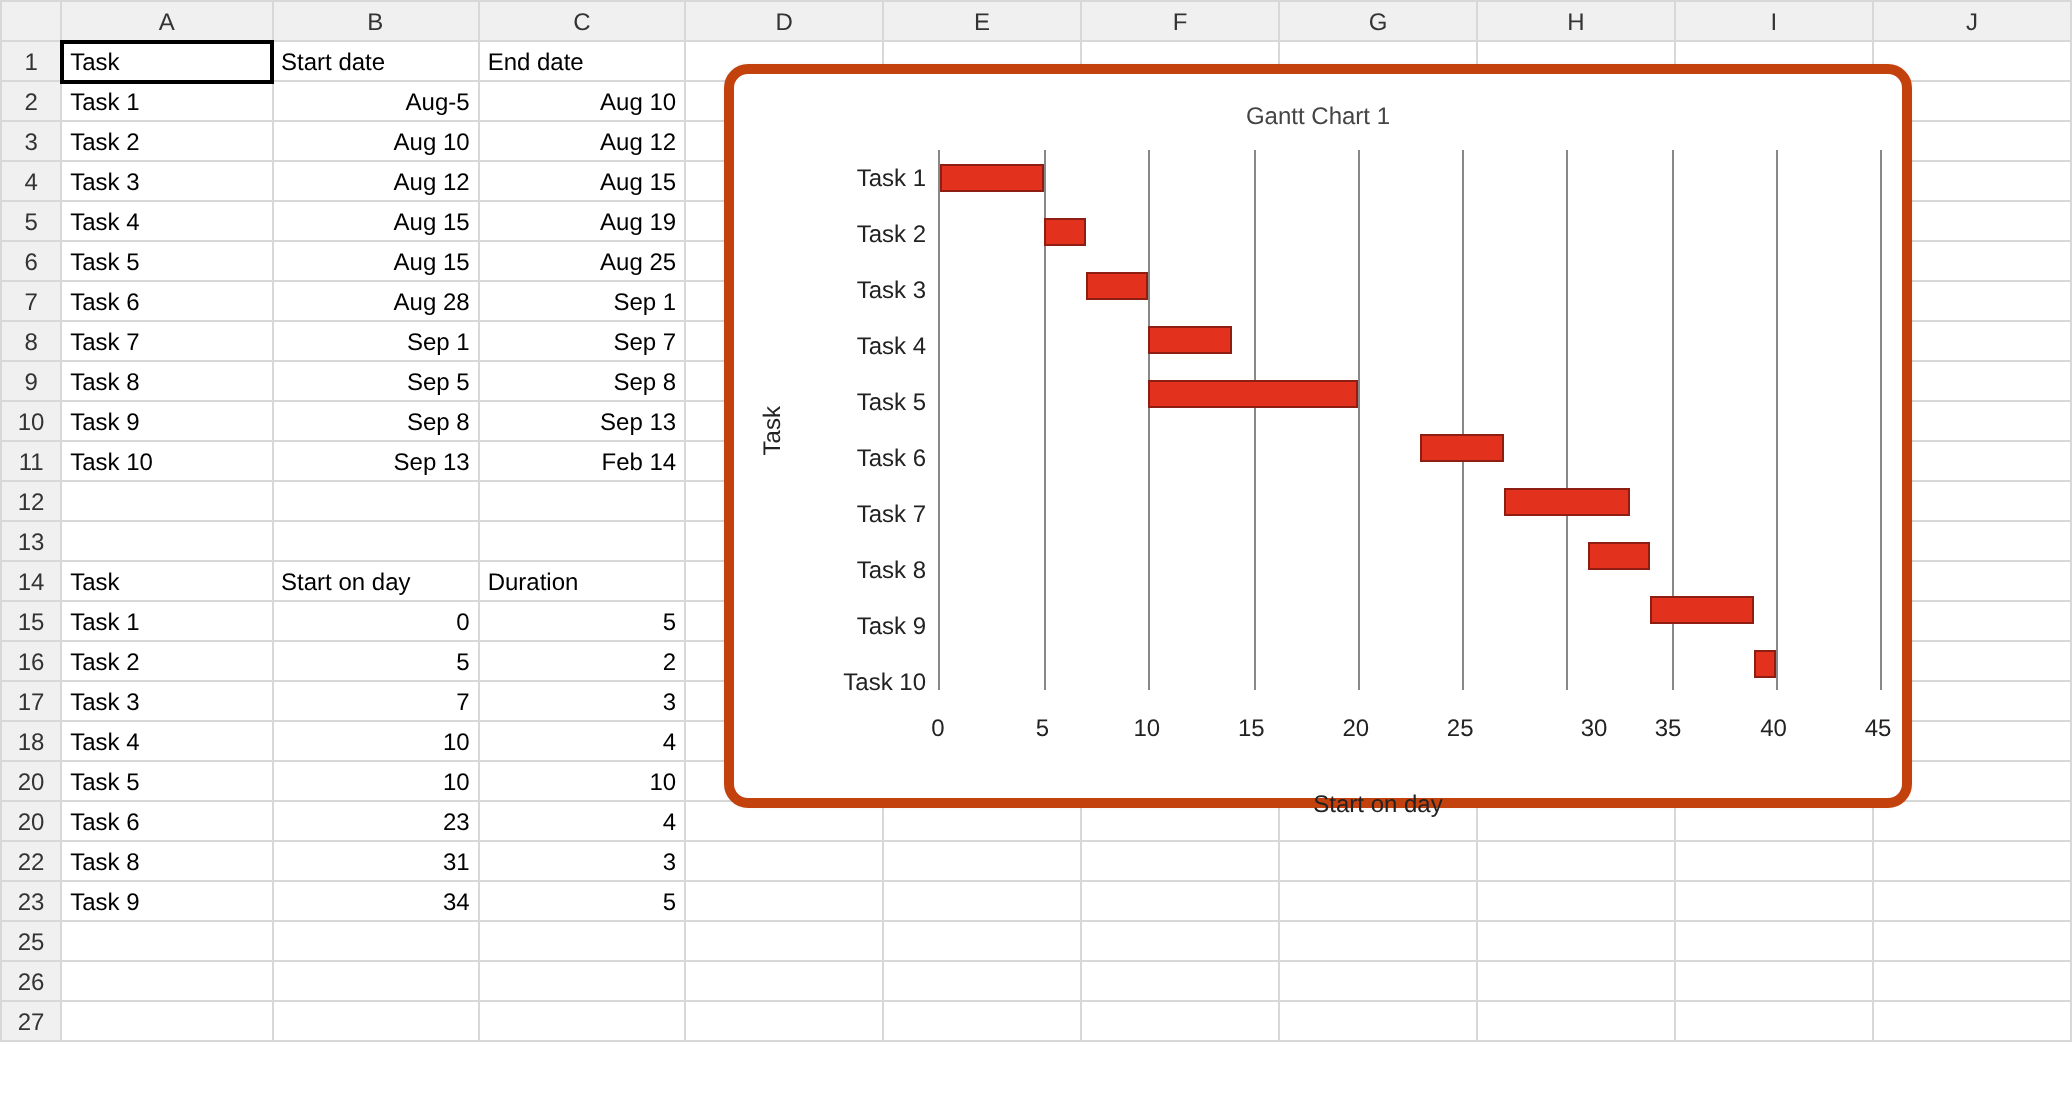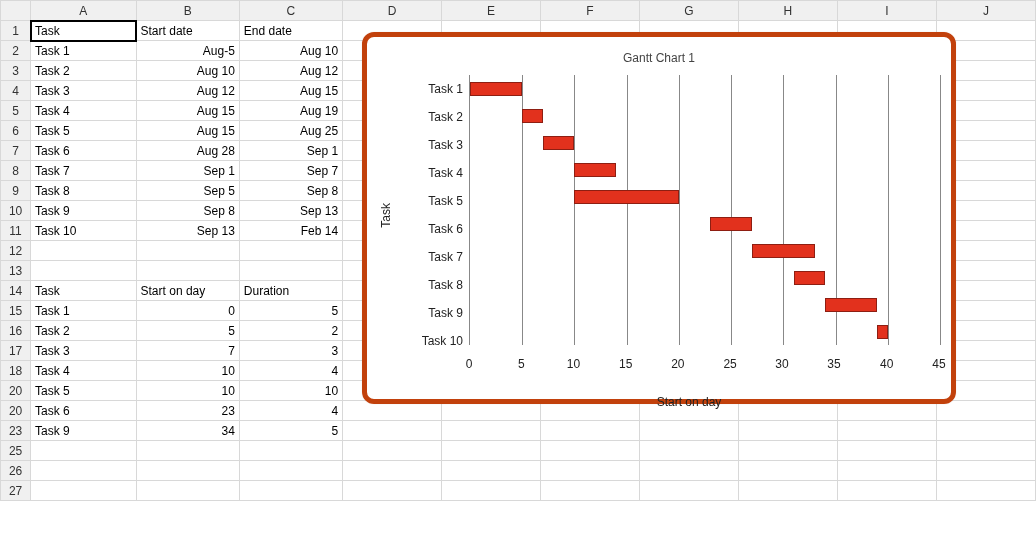--- a/index.html
+++ b/index.html
@@ -435,20 +435,33 @@
           <td class="r">4</td>
           <td></td>
           <td></td>
           <td></td>
           <td></td>
           <td></td>
           <td></td>
           <td></td>
         </tr>
         <tr>
+          <th>22</th>
+          <td class="l">Task 8</td>
+          <td class="r">31</td>
+          <td class="r">3</td>
+          <td></td>
+          <td></td>
+          <td></td>
+          <td></td>
+          <td></td>
+          <td></td>
+          <td></td>
+        </tr>
+        <tr>
           <th>23</th>
           <td class="l">Task 9</td>
           <td class="r">34</td>
           <td class="r">5</td>
           <td></td>
           <td></td>
           <td></td>
           <td></td>
           <td></td>
           <td></td>
@@ -554,21 +567,21 @@
           </div>
         </div>
     </div>
     <div class="xticks" id="xticks" style="position: relative; height: 18px; width: 470px;">
         <div class="xtick" style="left: 0px;">0</div>
         <div class="xtick" style="left: 52.2222px;">5</div>
         <div class="xtick" style="left: 104.444px;">10</div>
         <div class="xtick" style="left: 156.667px;">15</div>
         <div class="xtick" style="left: 208.889px;">20</div>
         <div class="xtick" style="left: 261.111px;">25</div>
-        <div class="xtick" style="left: 313px;">30</div>
+        <div class="xtick" style="left: 328px;">30</div>
         <div class="xtick" style="left: 365px;">35</div>
         <div class="xtick" style="left: 417.778px;">40</div>
         <div class="xtick" style="left: 470px;">45</div>
       </div>
     <div class="xlabel">Start on day</div>
   </div>
 
 </div>
 
 </body></html>

